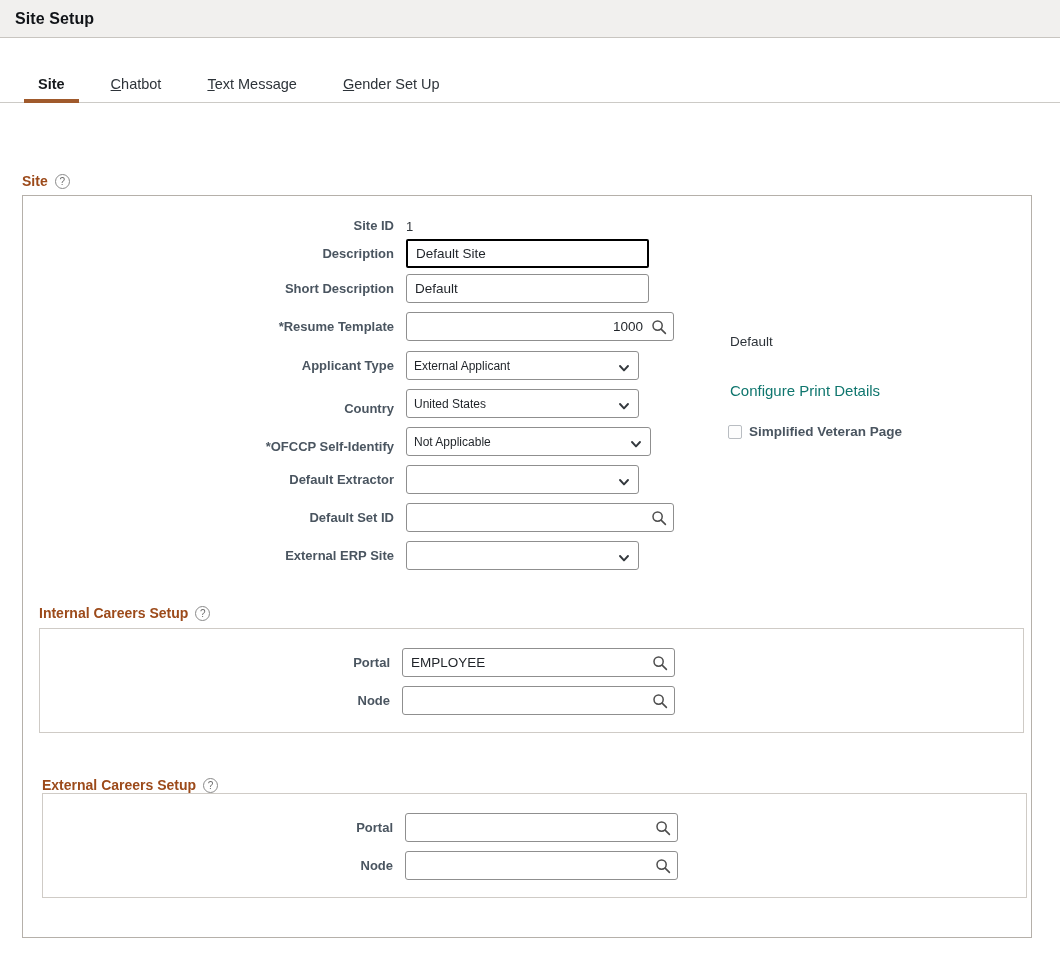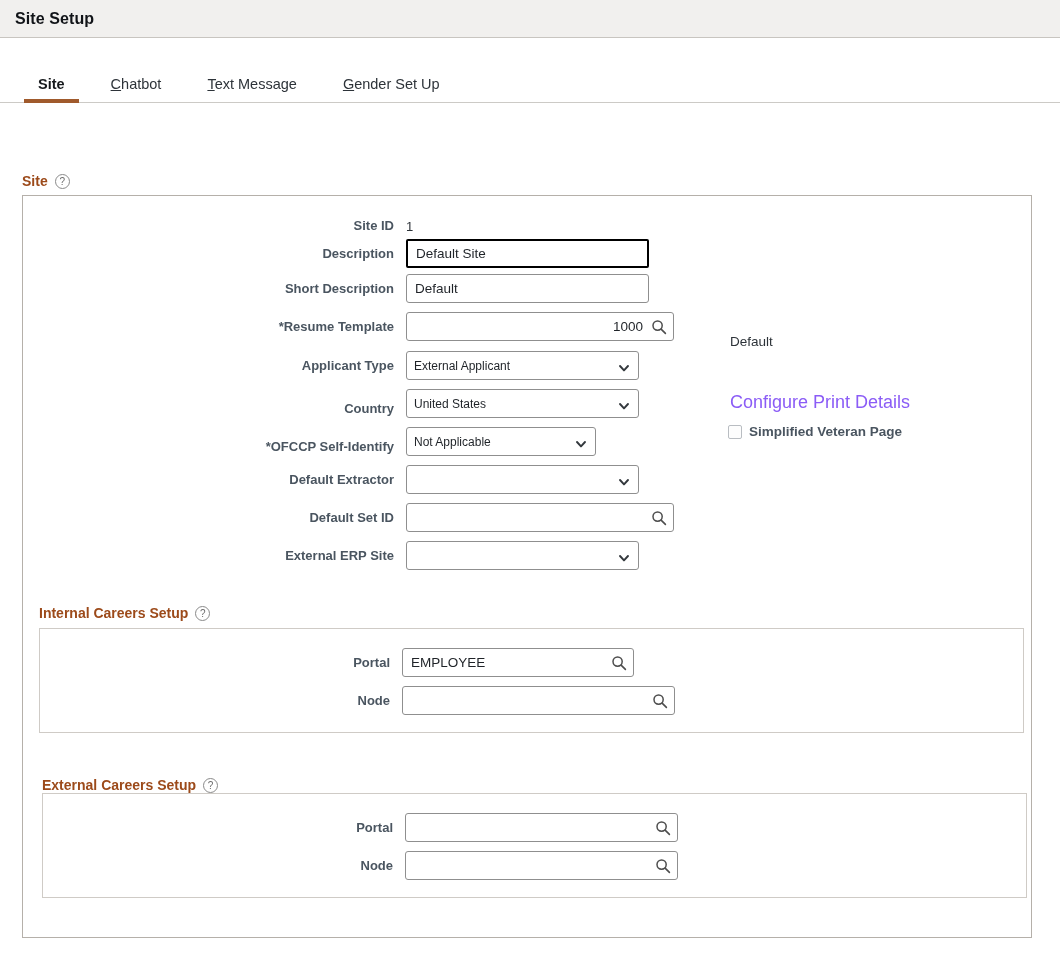--- a/index.html
+++ b/index.html
@@ -200,23 +200,23 @@
     width: 300px;
   }
   .rc-default {
     position: absolute;
     top: 138px;
     font-size: 13.5px;
     color: #2d3339;
   }
   .rc-link {
     position: absolute;
-    top: 196px;
-    font-size: 18px;
-    color: #8b5cf6;
+    top: 186px;
+    font-size: 15px;
+    color: #0f766e;
     text-decoration: none;
     cursor: pointer;
   }
   .rc-check {
     position: absolute;
     top: 228px;
     left: -2px;
     display: flex;
     align-items: center;
     gap: 7px;
@@ -336,21 +336,21 @@
               </svg>
           </span>
         </span>
       </div>
     </div>
 
     <div class="frow" style="margin-bottom:9px;">
       <div class="flabel baseline">*OFCCP Self-Identify</div>
       <div class="fval">
         <span class="sel-wrap">
-          <select class="sel" style="width:190px;">
+          <select class="sel" style="width:245px;">
             <option>Not Applicable</option>
           </select>
           <span class="sel-caret">
             <svg width="12" height="12" viewBox="0 0 12 12">
                 <polyline points="2,4 6,8.4 10,4" fill="none" stroke="#33383d" stroke-width="1.9" stroke-linecap="round" stroke-linejoin="round"></polyline>
               </svg>
           </span>
         </span>
       </div>
     </div>
@@ -415,21 +415,21 @@
   <div style="position:absolute; left:16px; top:409px; width:985px;">
     <div class="sec-head" style="margin-bottom:7px;">
       <span>Internal Careers Setup</span>
       <span class="helpicon">?</span>
     </div>
     <div class="inner-panel" style="height:105px; padding-top:19px;">
       <div class="frow" style="margin-bottom:9px;">
         <div class="flabel mid" style="width:362px;">Portal</div>
         <div class="fval">
           <span class="lookup-wrap">
-            <input class="txt" style="width: 232px;" value="EMPLOYEE">
+            <input class="txt" style="width: 273px;" value="EMPLOYEE">
             <span class="lookup-btn">
               <svg width="16" height="16" viewBox="0 0 16 16">
                   <circle cx="6.6" cy="6.6" r="4.6" fill="none" stroke="#4d4d4d" stroke-width="1.5"></circle>
                   <line x1="10.1" y1="10.1" x2="14.4" y2="14.4" stroke="#4d4d4d" stroke-width="1.6" stroke-linecap="round"></line>
                 </svg>
             </span>
           </span>
         </div>
       </div>
       <div class="frow">

